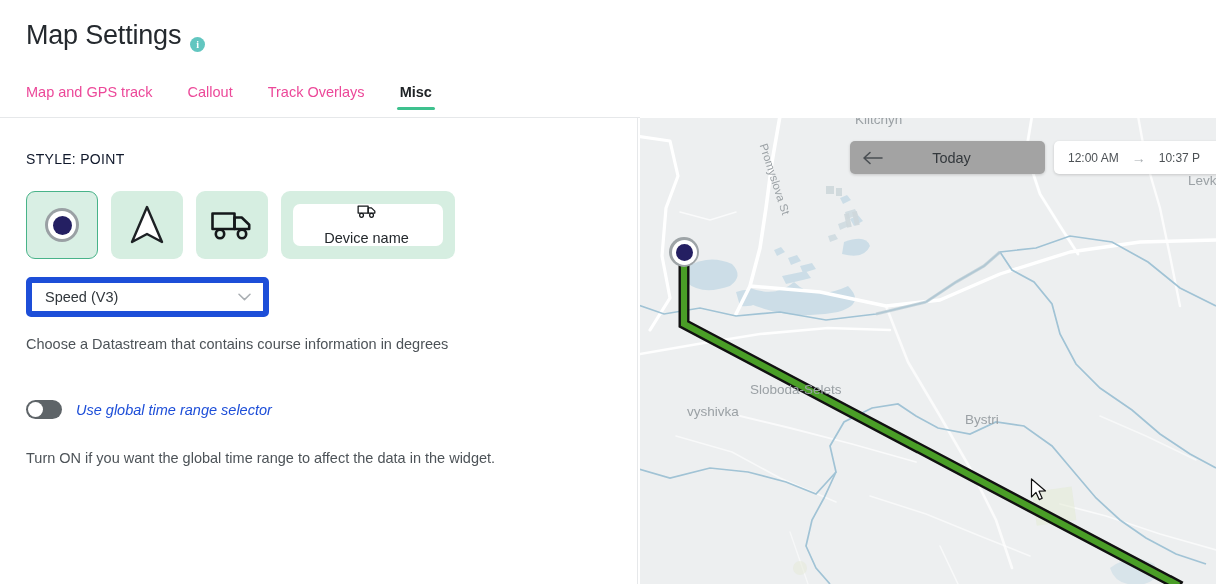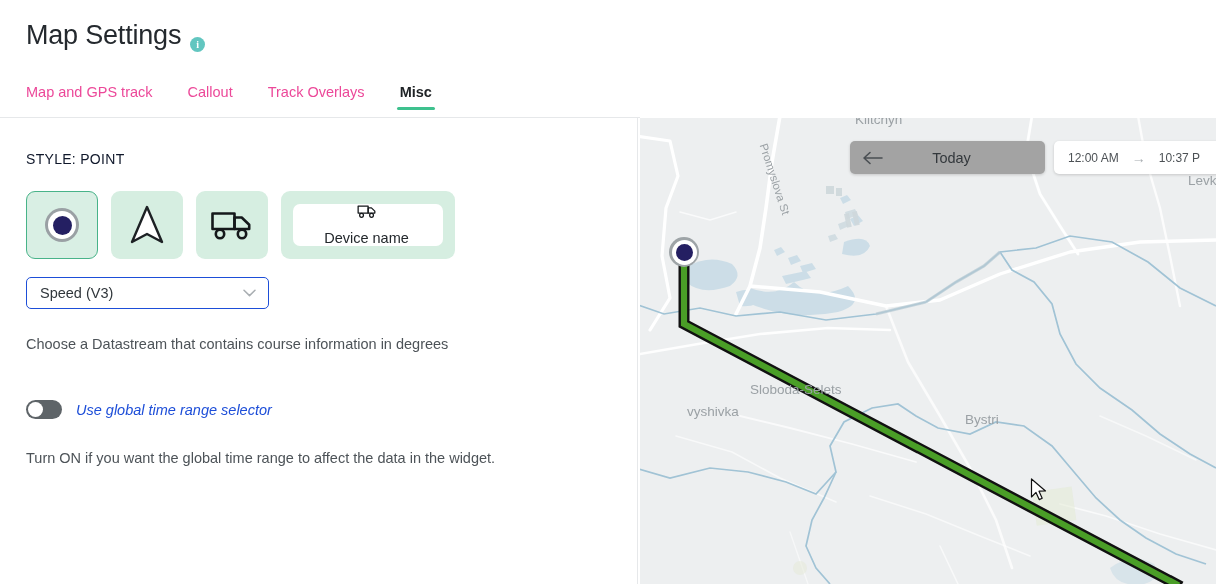--- a/index.html
+++ b/index.html
@@ -185,22 +185,22 @@
     width: 19px; height: 19px;
     border-radius: 50%;
     background: #241f62;
   }
 
   
   .select {
     position: absolute;
     left: 26px; top: 159px;
     width: 243px;
-    height: 32px;
-    border: 1px solid #1d4ed8;
+    height: 40px;
+    border: 6px solid #1d4ed8;
     border-radius: 5px;
     background: #ffffff;
     display: flex;
     align-items: center;
     justify-content: space-between;
     padding: 0 12px 0 13px;
     box-sizing: border-box;
     cursor: pointer;
   }
   .select-value {

